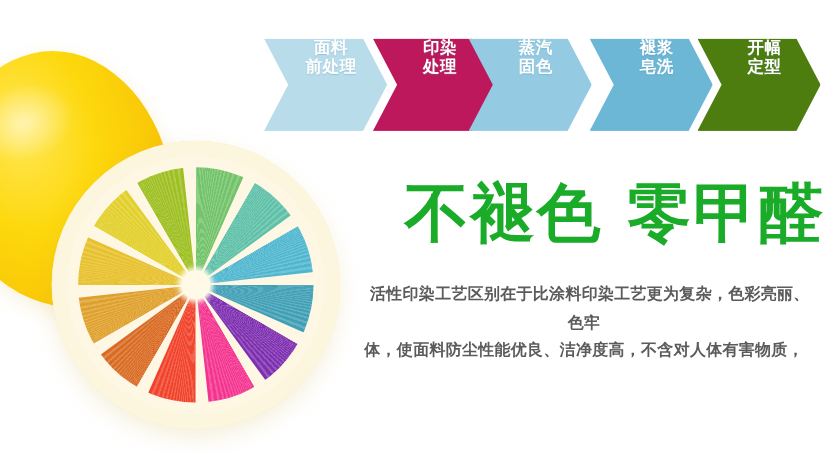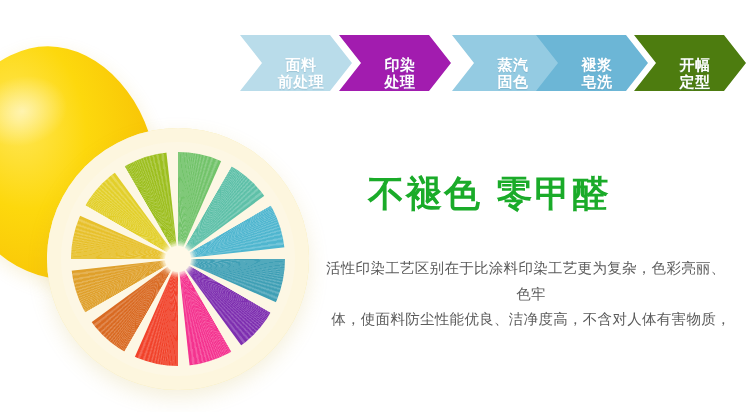--- a/index.html
+++ b/index.html
@@ -53,41 +53,41 @@
       var(--c);
   }
   .slice .core{
     position:absolute;left:45%;top:45%;width:10%;height:10%;border-radius:50%;
     background:#fff9e8;box-shadow:0 0 5px 3px rgba(255,252,236,.95);
   }
 
   
   .process{position:absolute;left:240px;top:35px;width:506px;height:70px;}
   .chev{
-    position:absolute;top:0;height:56px;display:flex;align-items:flex-end;justify-content:center;
+    position:absolute;top:0;height:84px;display:flex;align-items:flex-start;justify-content:center;
     clip-path:polygon(0 0, calc(100% - 22px) 0, 100% 50%, calc(100% - 22px) 100%, 0 100%, 22px 50%);
   }
   .chev .lbl{
     color:#ffffff;font-size:15px;line-height:1.15;text-align:center;font-weight:700;
     letter-spacing:.5px;text-shadow:0 1px 1px rgba(90,140,165,.30);
     padding-left:10px;white-space:pre-line;
   }
 
   
   .headline{
     position:absolute;left:368px;top:166px;width:340px;height:56px;
-    font-size:36px;font-weight:700;line-height:56px;letter-spacing:2px;
+    font-size:58px;font-weight:700;line-height:56px;letter-spacing:2px;
     color:#1aab29;white-space:nowrap;
   }
   .body-copy{
     position:absolute;left:326px;top:256px;width:410px;
     font-size:14.5px;line-height:25.5px;color:#5b5b5b;text-align:justify;
     text-align-last:center;letter-spacing:.3px;
   }
-  .body-copy .ln{display:block;text-align:left;}
+  .body-copy .ln{display:block;text-align:right;font-weight:bold;}
 </style>
 </head>
 <body>
 
 <div class="stage">
 
   <div class="lemon-art">
     <div class="whole-lemon"></div>
     <div class="slice">
       <div class="rind"></div>
@@ -132,25 +132,25 @@
         </div>
       <div class="core"></div>
     </div>
   </div>
 
   <div class="process" id="process">
       <div class="chev" style="left: 0px; width: 112px; background: rgb(185, 220, 234); z-index: 1;">
         <div class="lbl">面料
 前处理</div>
       </div>
-      <div class="chev" style="left: 99px; width: 112px; background: #a21caf; z-index: 2;">
+      <div class="chev" style="left: 99px; width: 112px; background: #be185d; z-index: 2;">
         <div class="lbl">印染
 处理</div>
       </div>
-      <div class="chev" style="left: 212px; width: 112px; background: rgb(148, 203, 226); z-index: 3;">
+      <div class="chev" style="left: 186px; width: 112px; background: rgb(148, 203, 226); z-index: 3;">
         <div class="lbl">蒸汽
 固色</div>
       </div>
       <div class="chev" style="left: 296px; width: 112px; background: rgb(108, 182, 214); z-index: 4;">
         <div class="lbl">褪浆
 皂洗</div>
       </div>
       <div class="chev" style="left: 394px; width: 112px; background: #4d7c0f; z-index: 5;">
         <div class="lbl">开幅
 定型</div>

